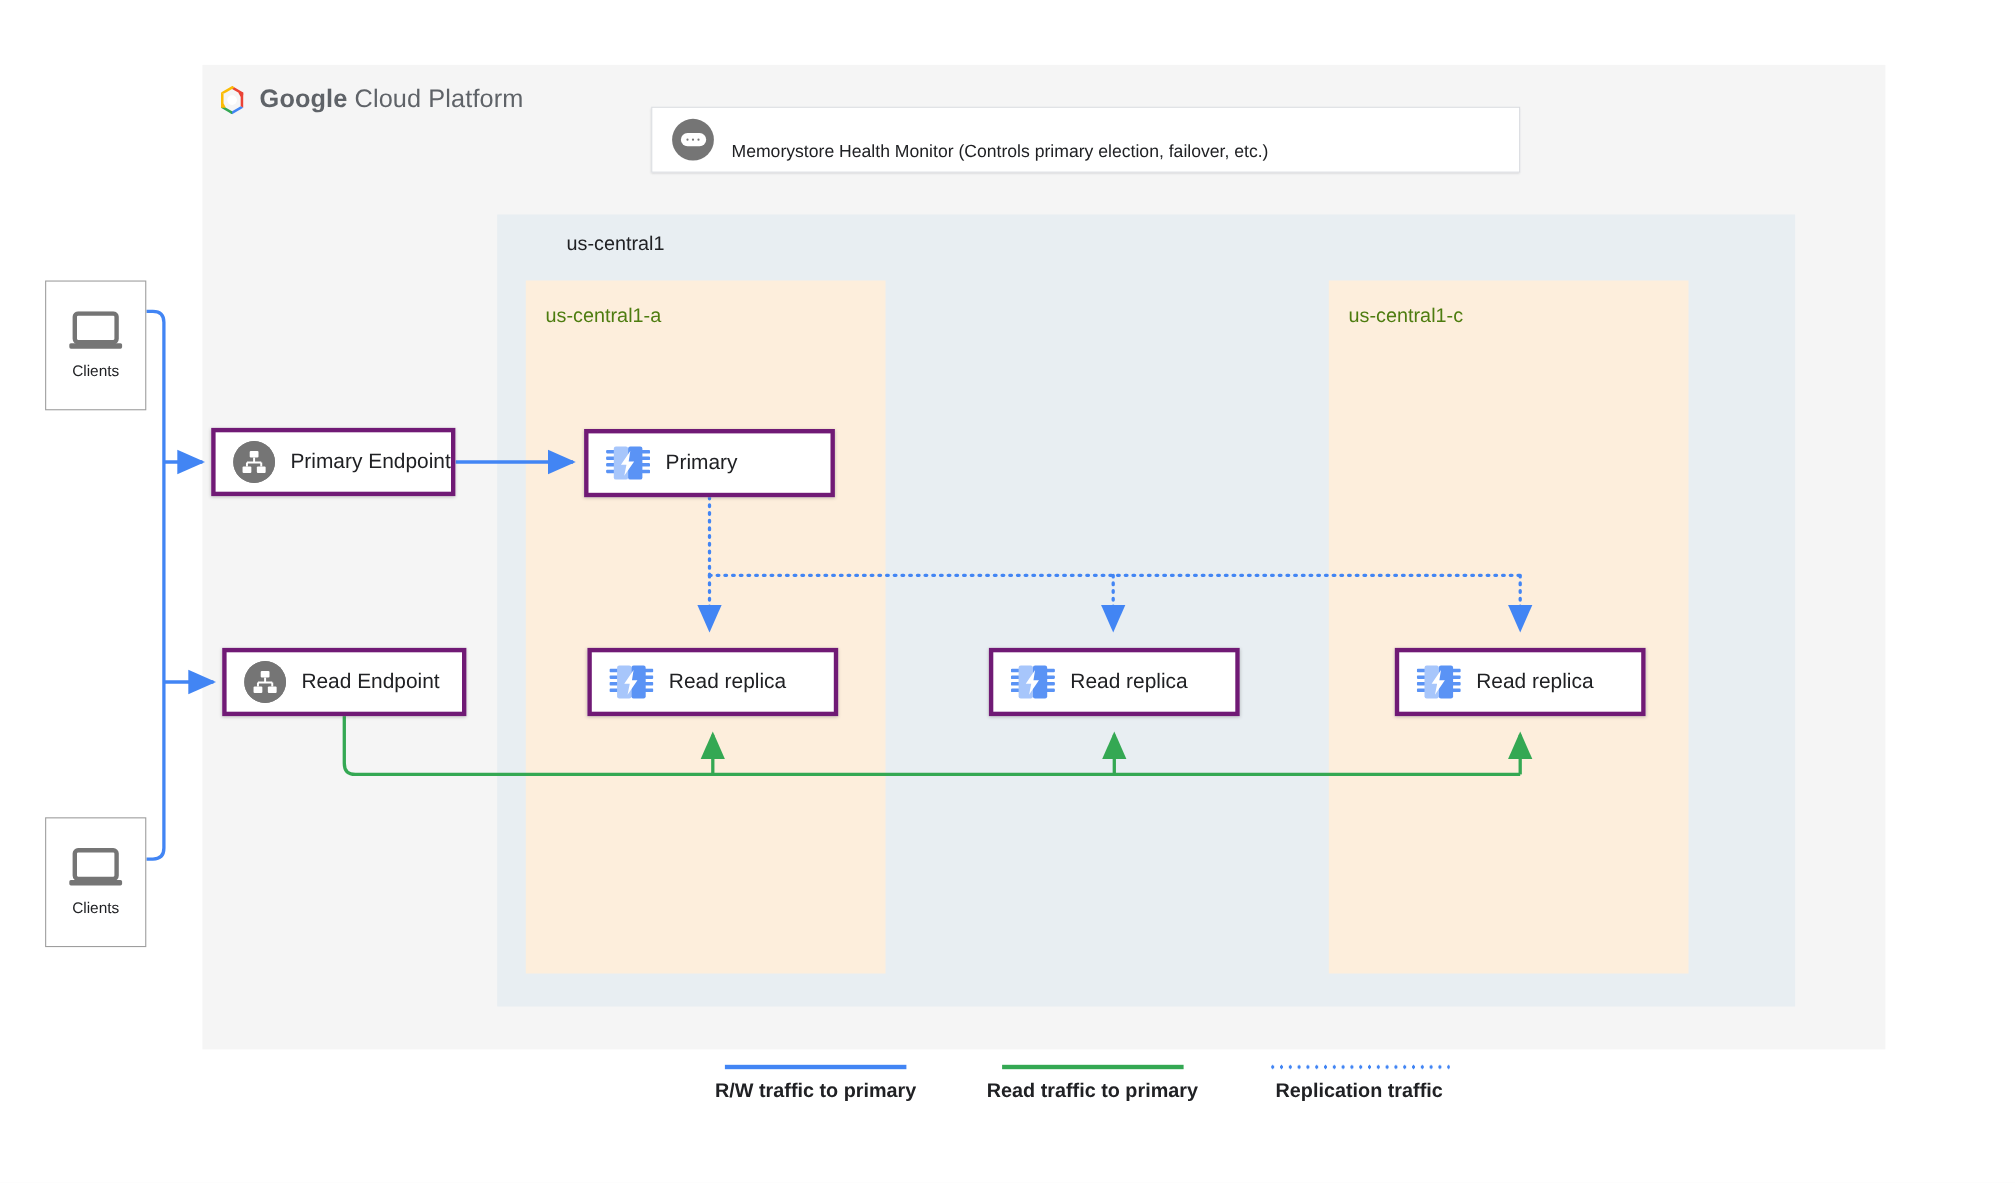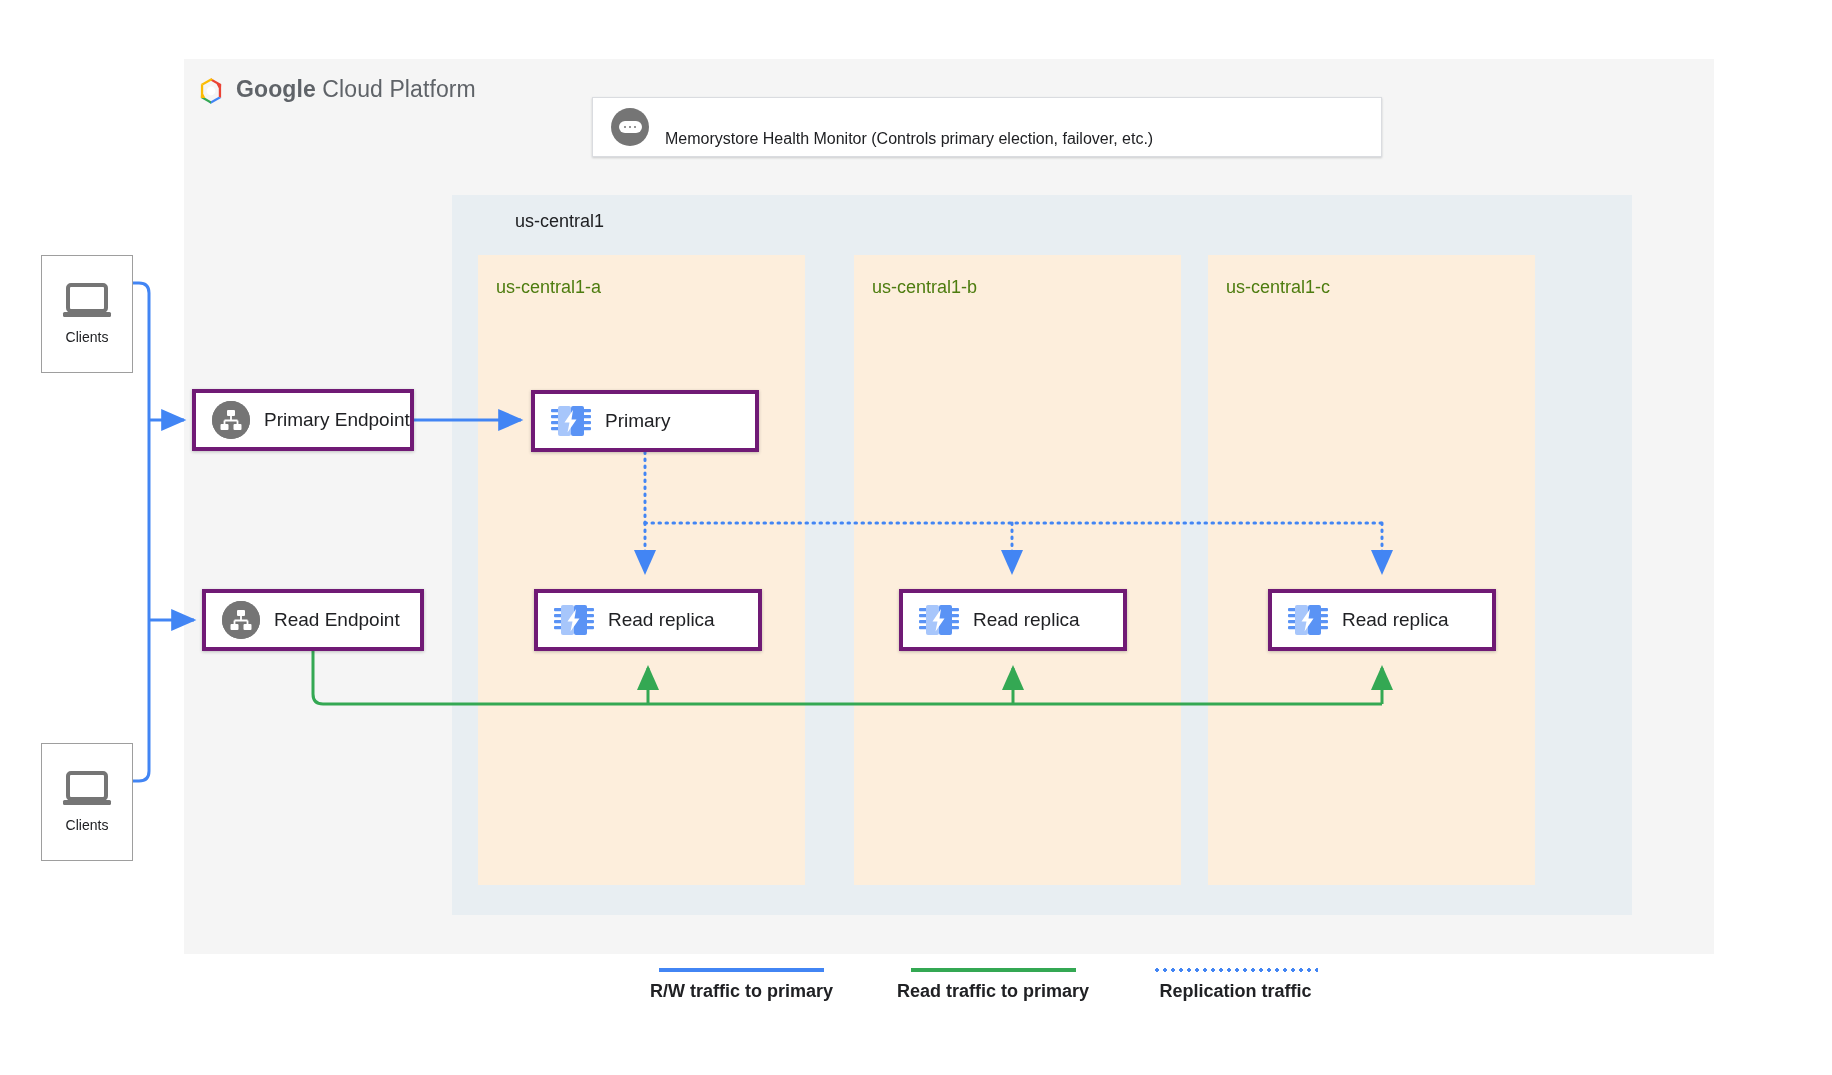--- a/index.html
+++ b/index.html
@@ -308,23 +308,20 @@
     </div>
     <div class="hm-label">Memorystore Health Monitor (Controls primary election, failover, etc.)</div>
   </div>
 
   <div class="region">
     <div class="region-label">us-central1</div>
   </div>
 
   <div class="zone zone-a">
     <div class="zone-label">us-central1-a</div>
-  </div>
-  <div class="zone zone-b">
-    <div class="zone-label">us-central1-b</div>
   </div>
   <div class="zone zone-c">
     <div class="zone-label">us-central1-c</div>
   </div>
 
   <svg id="wires">
     <defs>
       <marker id="arrow-blue" markerWidth="9" markerHeight="9" refX="7.6" refY="4.5" orient="auto" markerUnits="strokeWidth">
         <path d="M0,0.8 L8.4,4.5 L0,8.2 Z" fill="#4285f4"></path>
       </marker>

